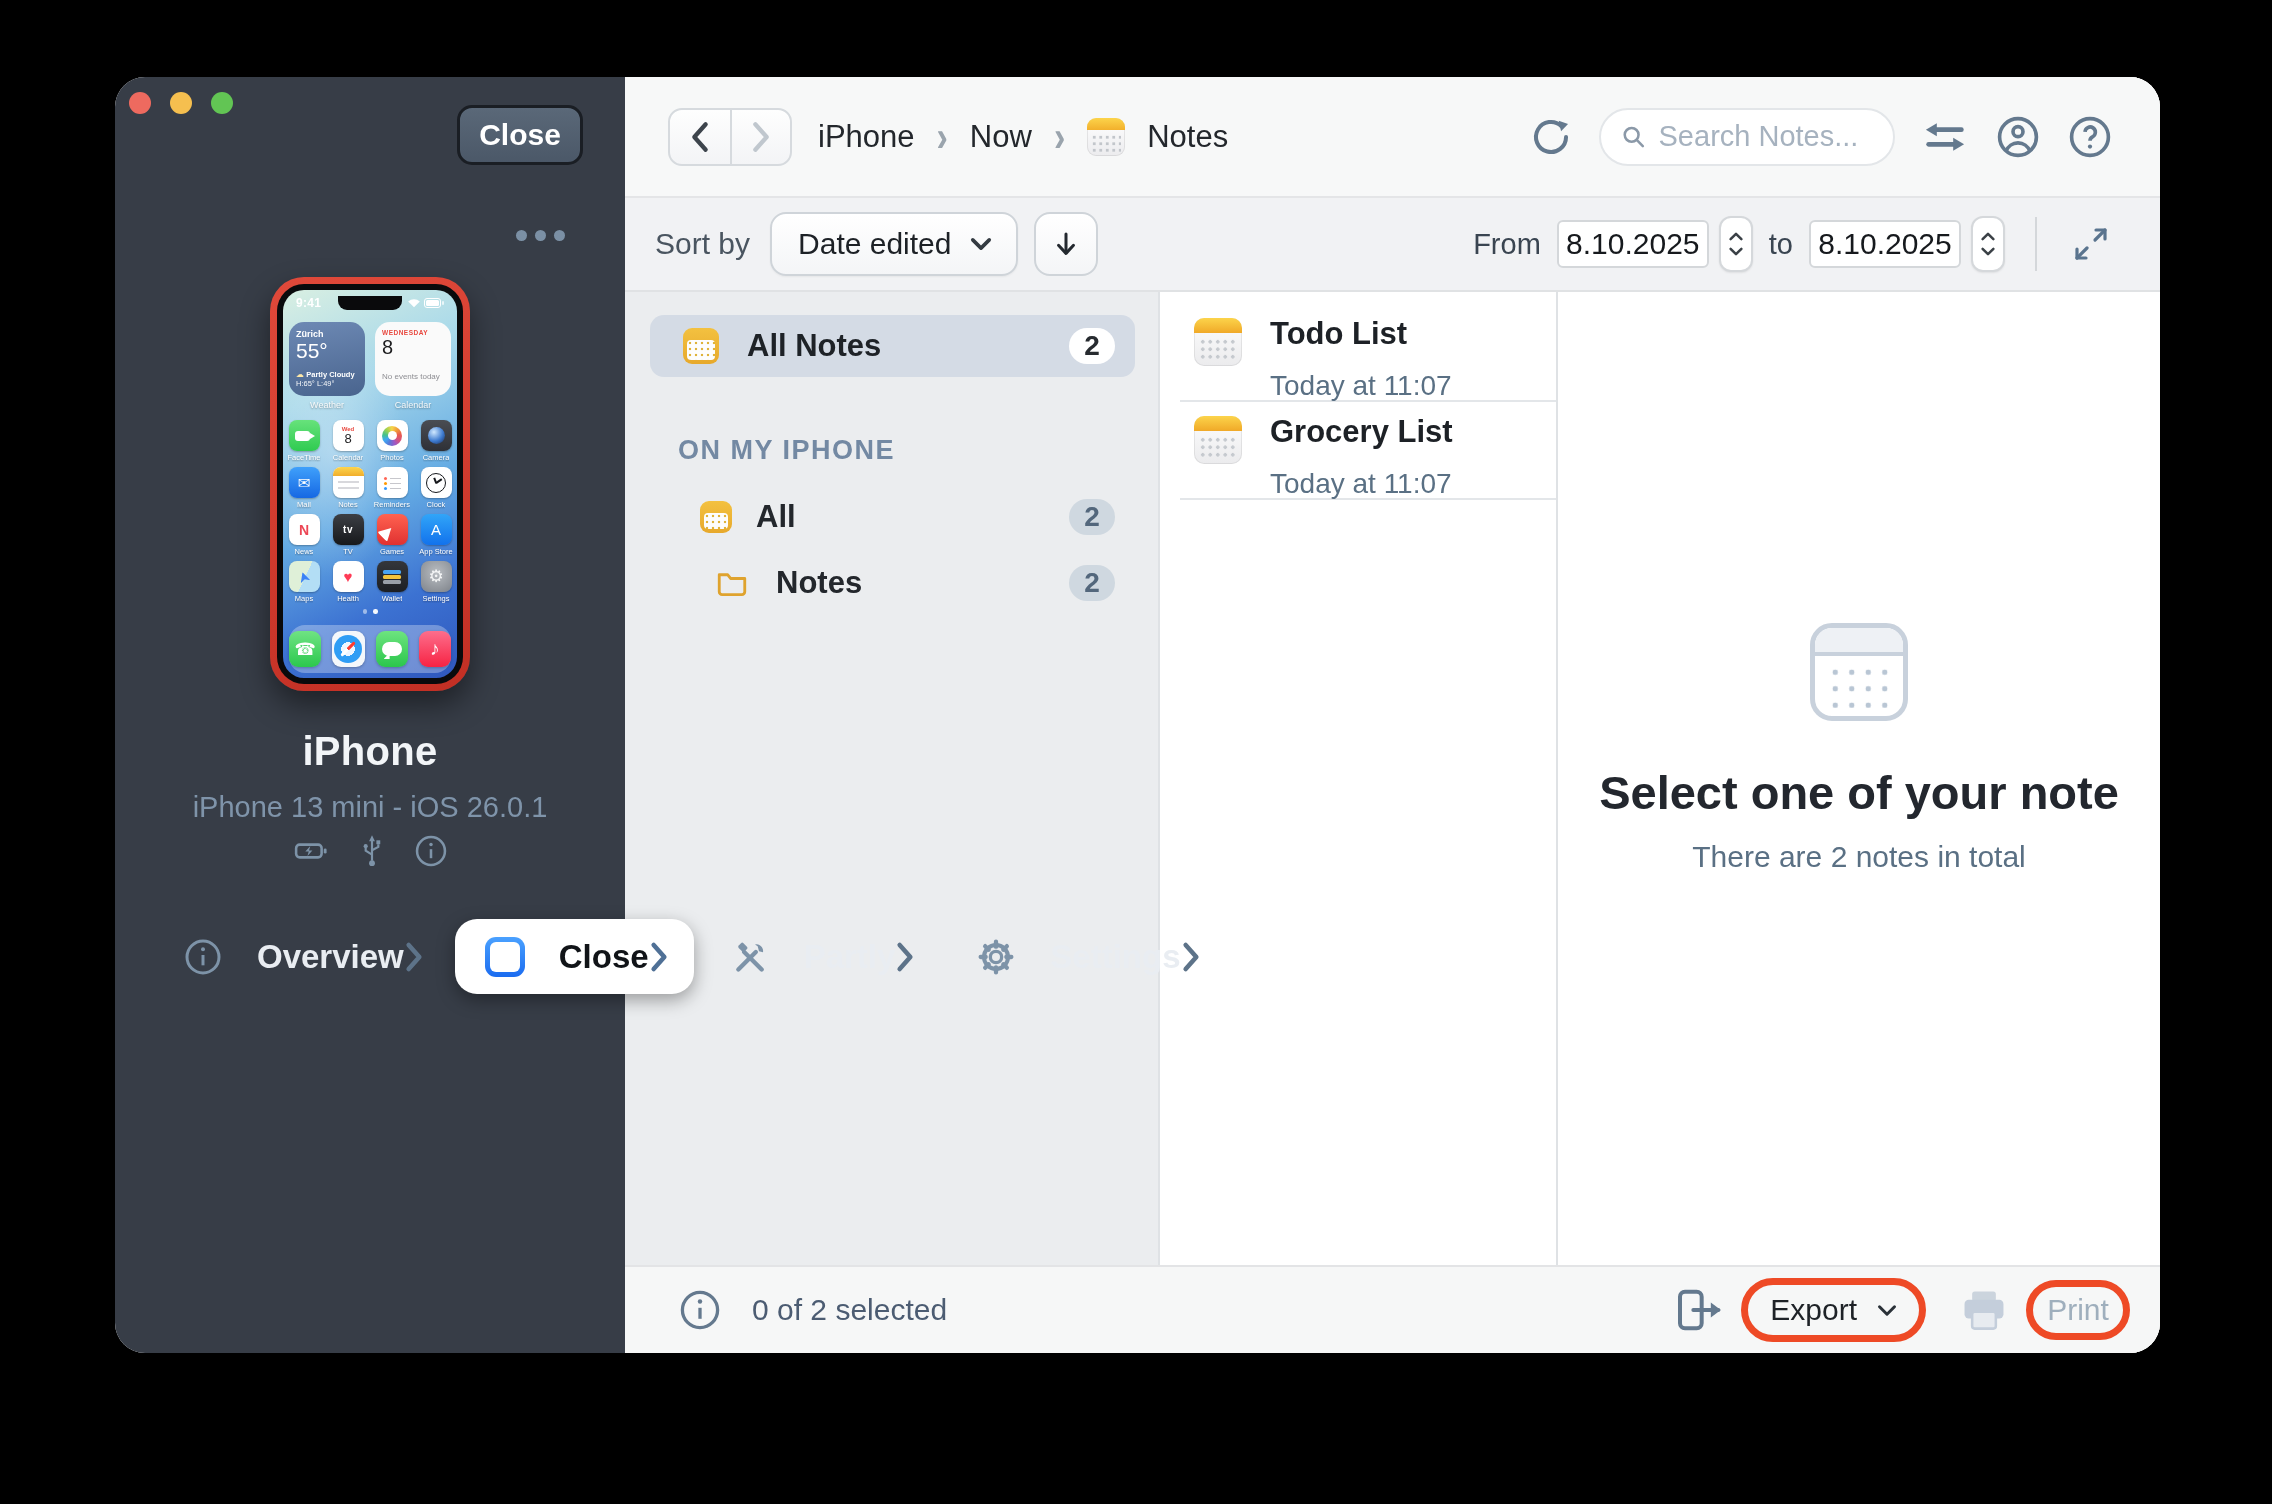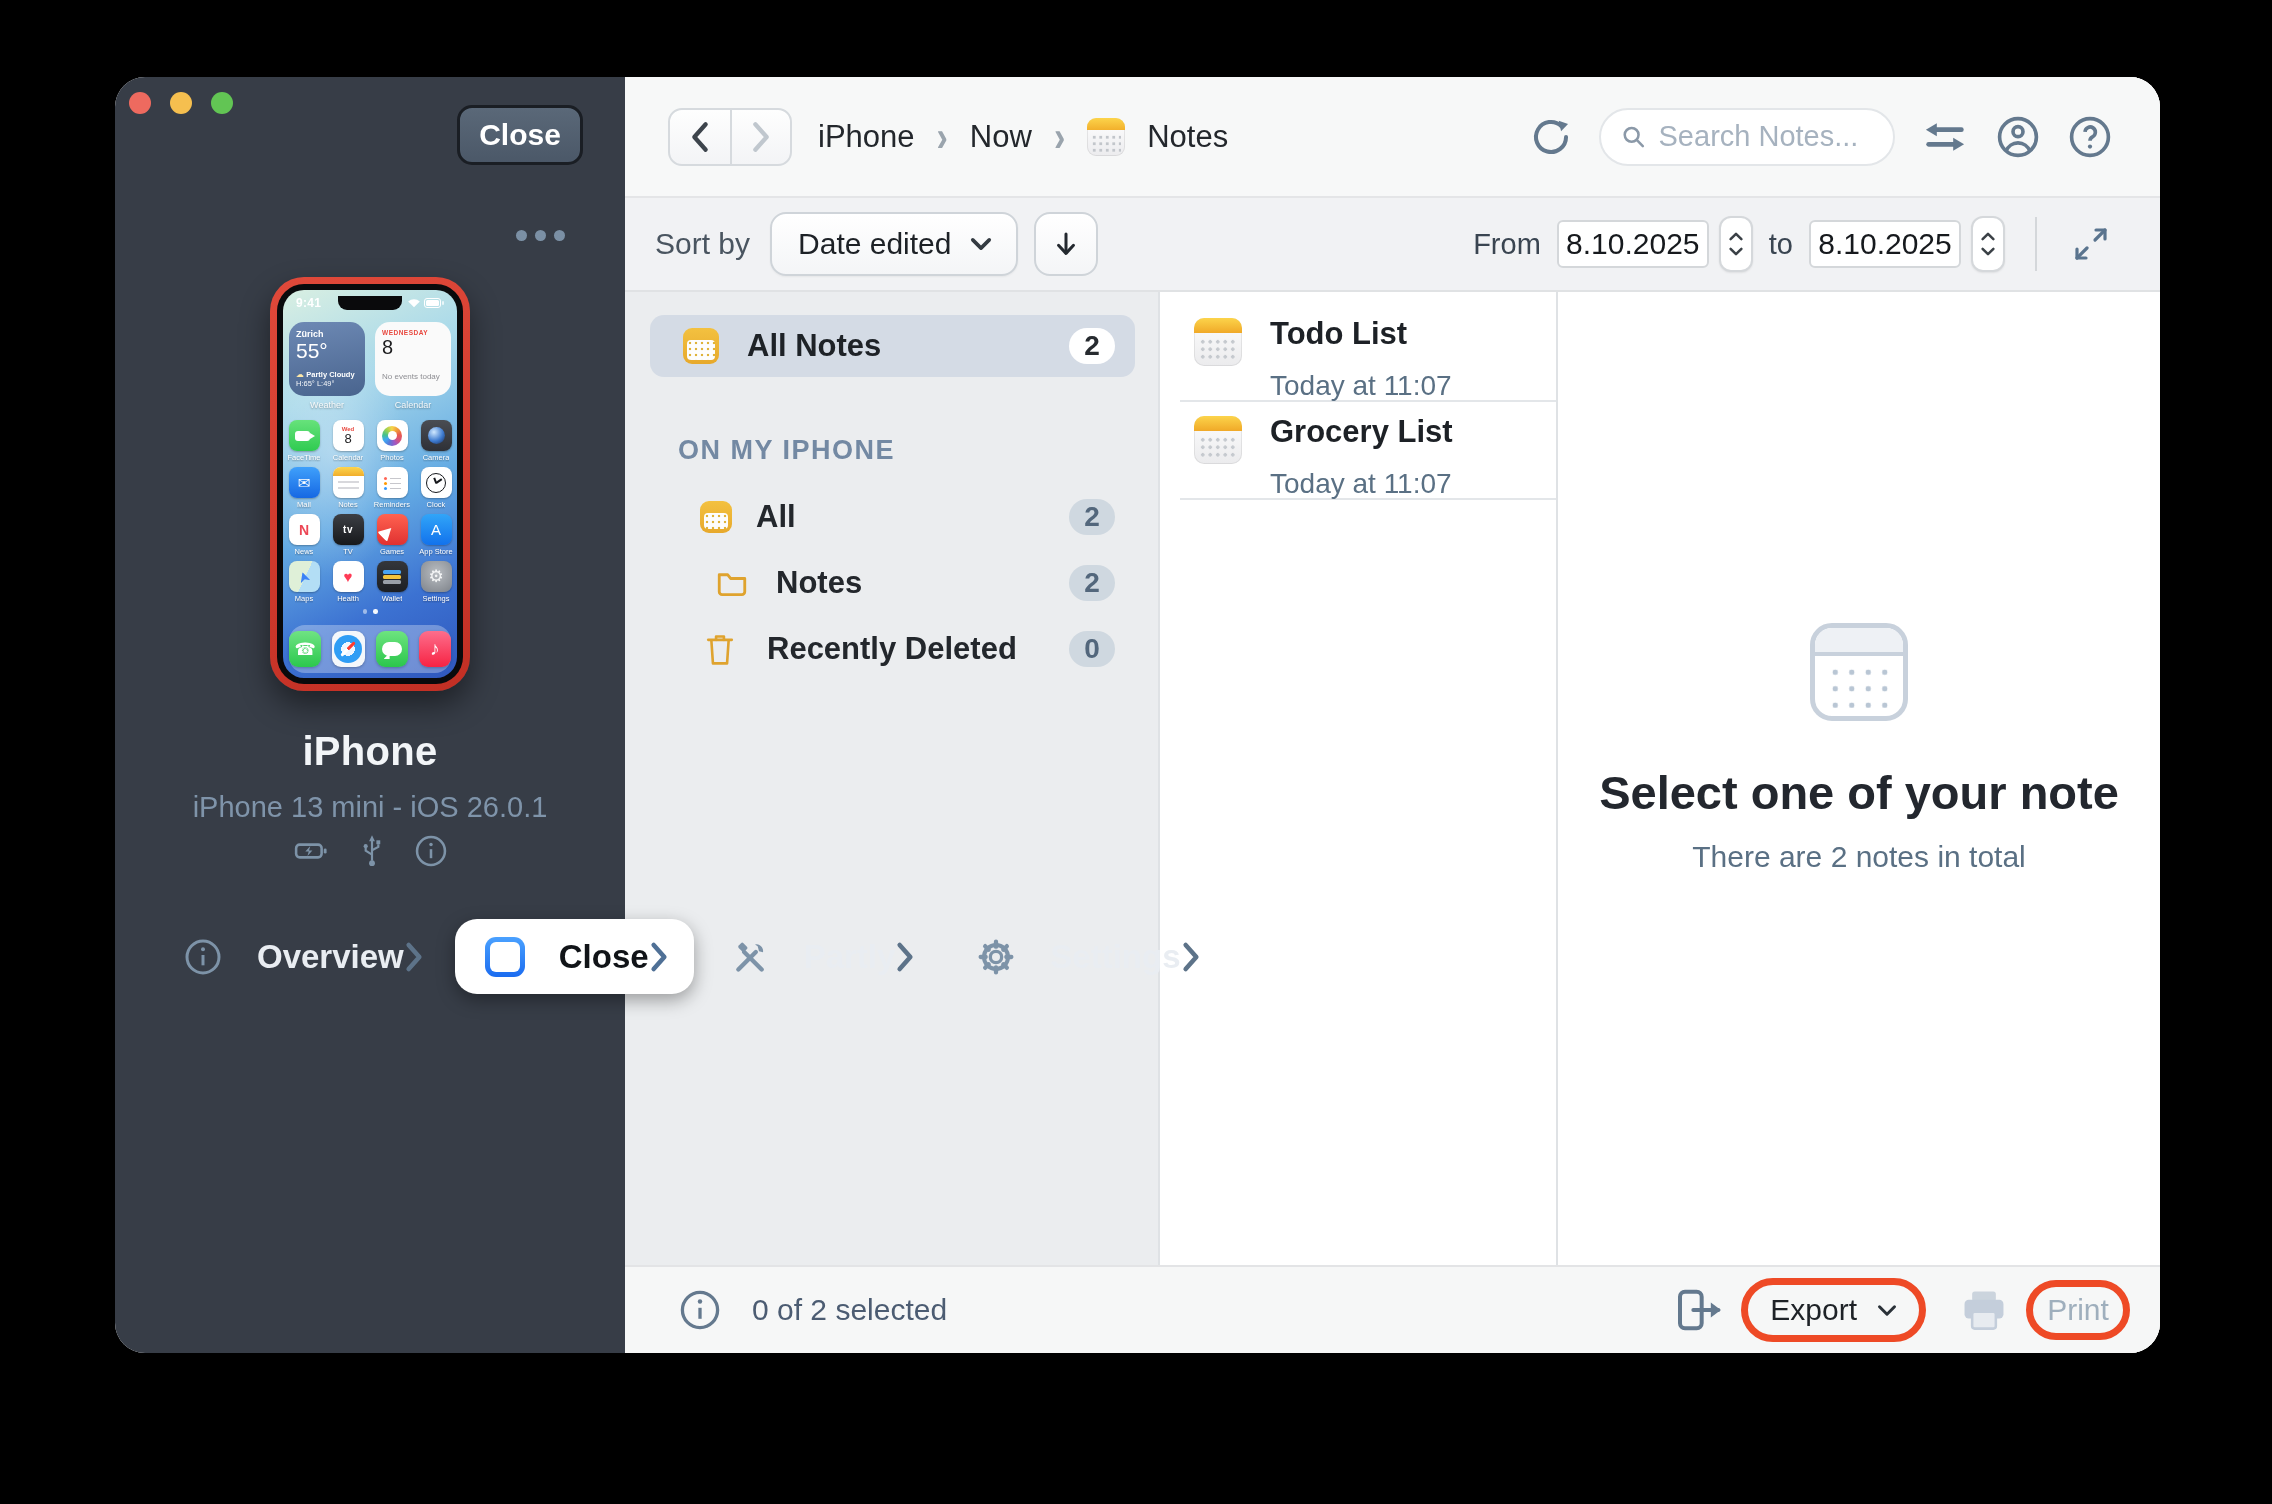--- a/index.html
+++ b/index.html
@@ -601,29 +601,20 @@
           <span class="flabel">All</span>
           <span class="badge">2</span>
         </div>
         <div class="frow lvl-sub">
           <svg width="34" height="34" viewBox="0 0 24 24" fill="none" stroke="#dfa32e" stroke-width="2" stroke-linejoin="round">
               <path d="M3 6.2h6l2 2.6h10v9.4a2 2 0 0 1-2 2H5a2 2 0 0 1-2-2z"></path>
             </svg>
           <span class="flabel">Notes</span>
           <span class="badge">2</span>
         </div>
-        <div class="frow lvl-del">
-          <svg width="30" height="34" viewBox="0 0 22 26" fill="none" stroke="#dfa32e" stroke-width="2" stroke-linecap="round" stroke-linejoin="round">
-              <line x1="2" y1="6" x2="20" y2="6"></line>
-              <path d="M8 6V3.4h6V6"></path>
-              <path d="M4.4 6.5 5.6 24h10.8l1.2-17.5"></path>
-            </svg>
-          <span class="flabel">Recently Deleted</span>
-          <span class="badge">0</span>
-        </div>
       </div>
 
       <div class="noteslist">
         <div class="nrow">
           <span class="note-icon"></span>
           <span class="ntext">
             <div class="ntitle">Todo List</div>
             <div class="ndate">Today at 11:07</div>
           </span>
         </div>

